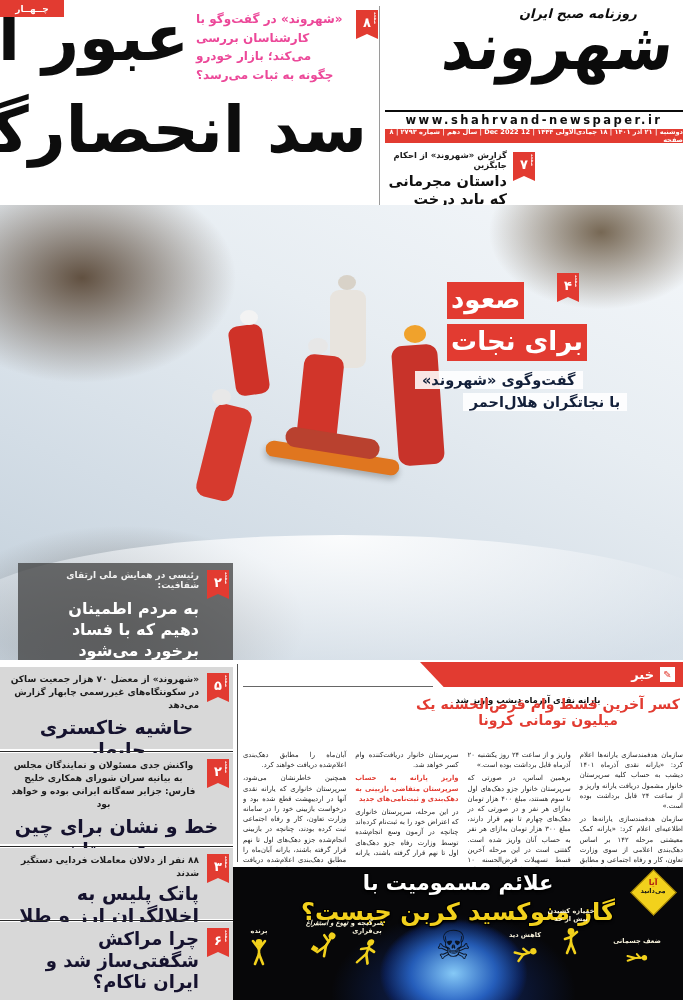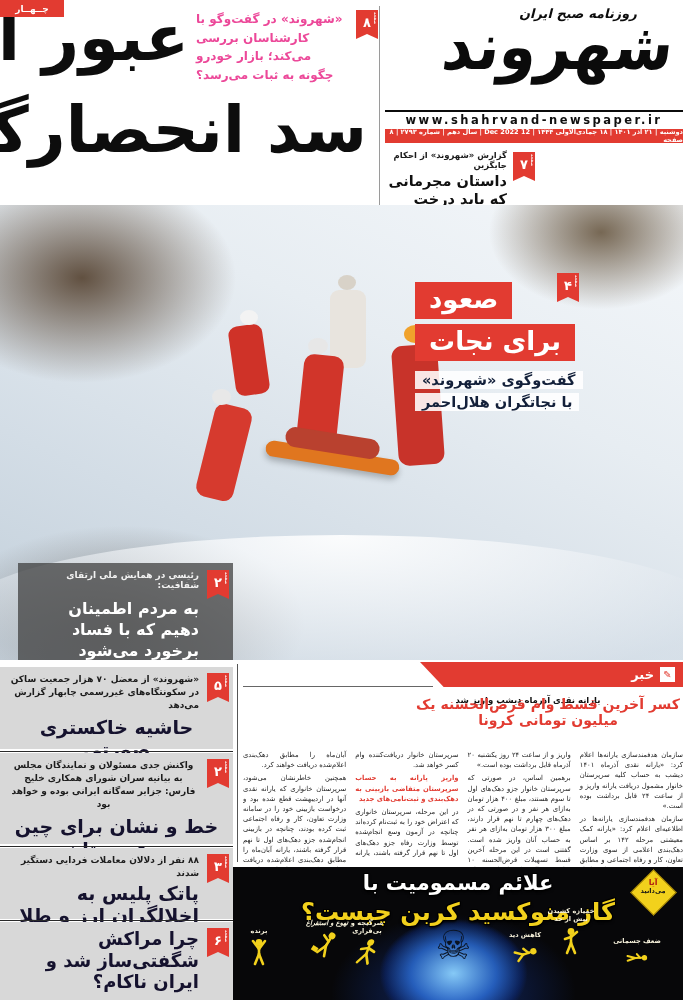--- a/index.html
+++ b/index.html
@@ -16,21 +16,21 @@
           border-right:11px solid var(--red);border-left:11px solid var(--red);border-bottom:5px solid transparent;}
 
   .kicker{font-weight:bold;color:#1c1c1c;}
   .boxtitle{font-weight:900;color:var(--navy);}
   .grayBox{position:absolute;left:0;width:233px;background:var(--gray);box-sizing:border-box;padding:6px 34px 4px 8px;}
   .sep{position:absolute;left:0;width:233px;height:0;border-top:1px solid #2a2a2a;}
 
   .ribbonStrip{display:inline-block;background:rgba(255,255,255,.88);color:#13203a;
                font-weight:800;font-size:14.5px;padding:1px 7px;margin-top:4px;}
   .redTile{display:inline-block;background:var(--red);color:#fff;font-weight:900;
-           font-size:26px;padding:2px 14px 5px;margin-top:5px;letter-spacing:-1px;}
+           font-size:26px;padding:2px 4px 5px;margin-top:5px;letter-spacing:-1px;margin-left:32px;}
 
   .newsBody{column-count:4;column-gap:9px;font-size:6.8px;line-height:1.5;text-align:justify;color:#222;}
   .newsBody p{margin:0 0 3px;}
 
   .sym{position:absolute;text-align:center;color:#f7f2dc;font-size:6.6px;font-weight:bold;line-height:1.25;}
   .sym svg{display:block;margin:2px auto 0;}
 
   .outline{text-shadow:1px 1px 0 #000,-1px 1px 0 #000,1px -1px 0 #000,-1px -1px 0 #000,0 2px 3px #000;}
 </style>
 </head>
@@ -99,40 +99,40 @@
     <div class="abs" style="left:-40px;top:330px;width:763px;height:160px;background:radial-gradient(60% 100% at 50% 0,rgba(255,255,255,.9),rgba(210,220,230,.4));border-radius:50% 50% 0 0;"></div>
 
     <div class="pbadge" style="right:104px;top:68px;">
       <span>۴</span>
       <span class="pword">صفحه</span>
     </div>
     <div class="abs" style="right:8px;top:72px;width:260px;text-align:left;">
       <div style="text-align:left;"><span class="redTile">صعود</span></div>
       <div style="text-align:left;"><span class="redTile">برای نجات</span></div>
       <div style="text-align:left;margin-top:6px;"><span class="ribbonStrip">گفت‌وگوی «شهروند»</span></div>
-      <div style="text-align:left;"><span class="ribbonStrip">با نجاتگران هلال‌احمر</span></div>
+      <div style="text-align:center;"><span class="ribbonStrip">با نجاتگران هلال‌احمر</span></div>
     </div>
 
     <div class="abs" style="left:18px;top:358px;width:215px;height:97px;background:rgba(62,62,62,.74);box-sizing:border-box;padding:7px 34px 4px 8px;">
       <div class="pbadge" style="right:4px;top:7px;">
         <span>۲</span>
         <span class="pword">صفحه</span>
       </div>
       <div style="color:#f2f2f2;font-size:9px;font-weight:bold;text-align:right;">رئیسی در همایش ملی ارتقای شفافیت:</div>
       <div style="color:#fff;font-size:16px;font-weight:900;line-height:1.3;text-align:right;margin-top:9px;">به مردم اطمینان دهیم که با فساد برخورد می‌شود</div>
     </div>
   </div>
 
   <div class="grayBox" style="top:667px;height:82px;">
     <div class="pbadge" style="right:4px;top:6px;">
       <span>۵</span>
       <span class="pword">صفحه</span>
     </div>
     <div class="kicker" style="font-size:9px;text-align:right;line-height:1.45;">«شهروند» از معضل ۷۰ هزار جمعیت ساکن در سکونتگاه‌های غیررسمی چابهار گزارش می‌دهد</div>
-    <div class="boxtitle" style="font-size:19px;text-align:center;margin:4px -26px 0 0;">حاشیه خاکستری صورتی</div>
+    <div class="boxtitle" style="font-size:19px;text-align:center;margin:4px -26px 0 0;">حاشیه خاکستری چابهار</div>
   </div>
   <div class="sep" style="top:751px;"></div>
 
   <div class="grayBox" style="top:753px;height:91px;">
     <div class="pbadge" style="right:4px;top:6px;">
       <span>۲</span>
       <span class="pword">صفحه</span>
     </div>
     <div class="kicker" style="font-size:9px;text-align:center;line-height:1.45;">واکنش جدی مسئولان و نمایندگان مجلس به بیانیه سران شورای همکاری خلیج فارس: جزایر سه‌گانه ایرانی بوده و خواهد بود</div>
     <div class="boxtitle" style="font-size:19px;line-height:1.2;text-align:center;margin:4px -26px 0 0;">خط و نشان برای چین و عربستان</div>

